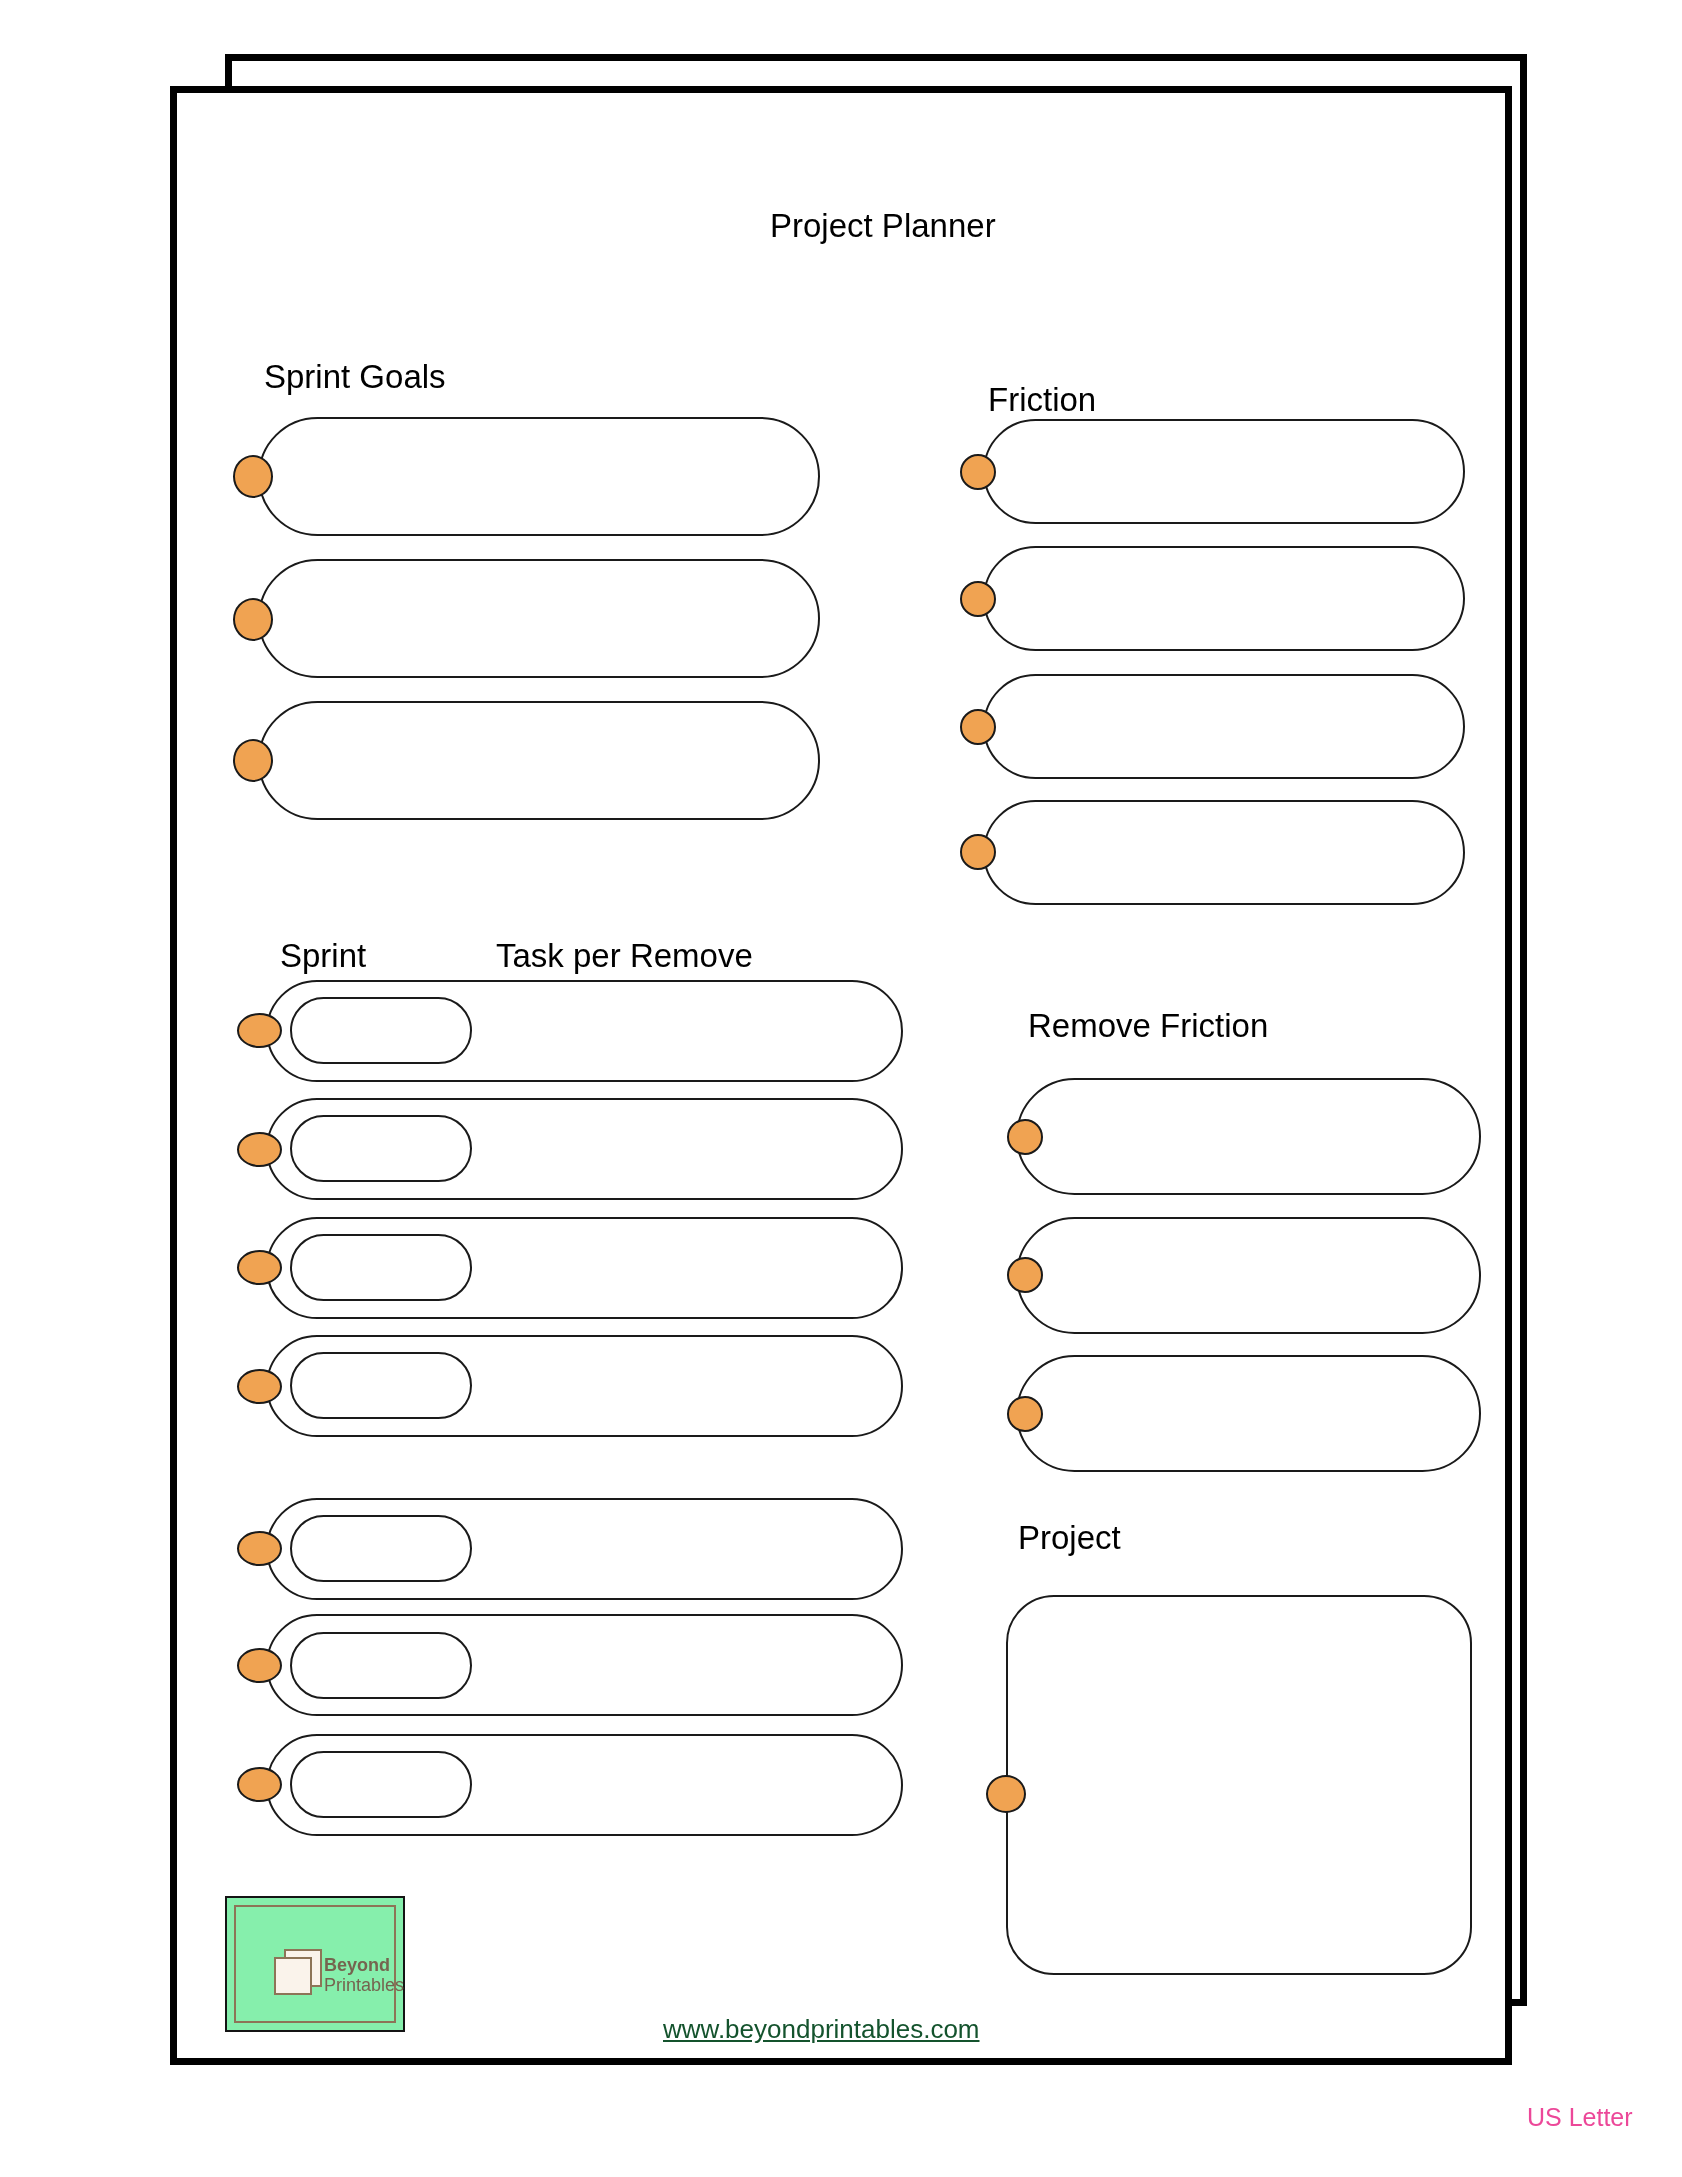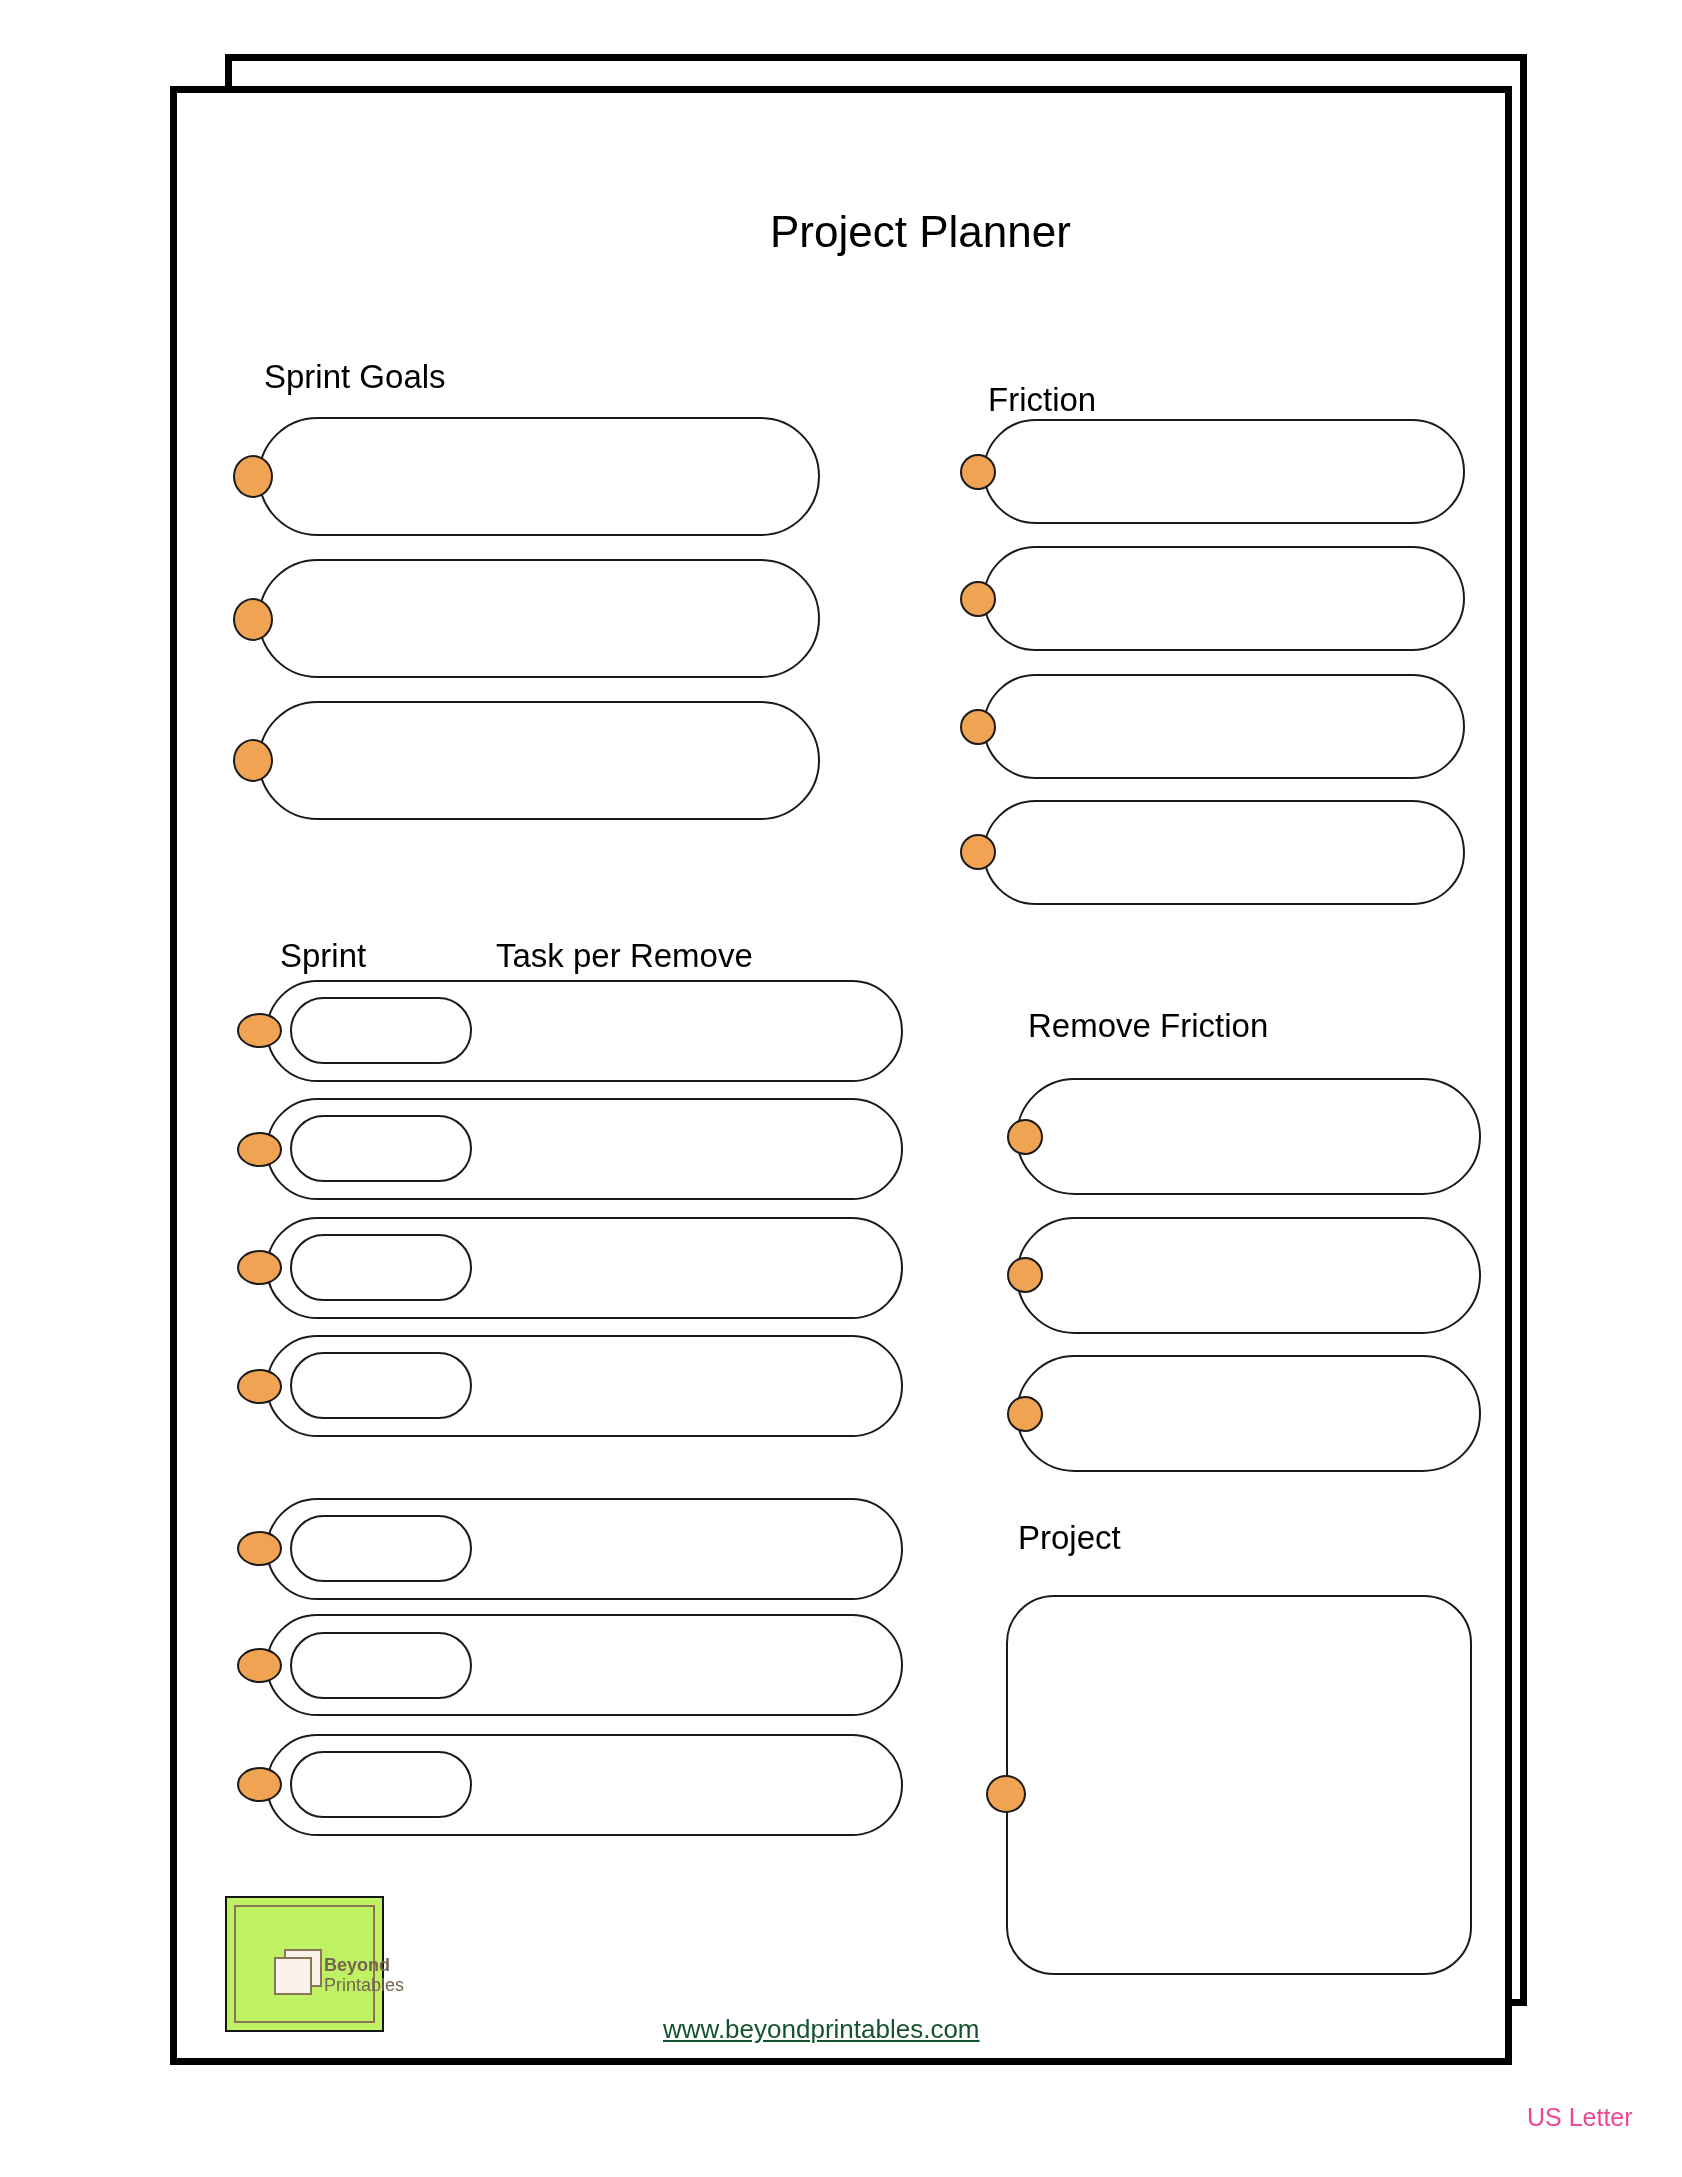--- a/index.html
+++ b/index.html
@@ -8,21 +8,21 @@
     background:#ffffff; overflow:hidden;
     font-family:"Liberation Sans", sans-serif;
     --accent:#F0A352; --line:#1a1a1a;
   }
   .sheet { position:absolute; box-sizing:border-box; border:7.8px solid #000; background:#fff; }
   .sheet.back  { left:225px; top:54px;  width:1302px; height:1952px; z-index:1; }
   .sheet.front { left:170px; top:86px; width:1342px; height:1979px; z-index:2; }
 
   .title {
     position:absolute; left:770px; top:207px; margin:0; z-index:3;
-    font-size:44px; font-weight:400; color:#000; white-space:nowrap;
+    font-size:33px; font-weight:400; color:#000; white-space:nowrap;
   }
   .hd {
     position:absolute; margin:0; z-index:3;
     font-size:33px; font-weight:400; color:#000; white-space:nowrap;
   }
 
   .pill {
     position:absolute; box-sizing:border-box; z-index:3;
     border:2.6px solid var(--line); background:#fff;
   }
@@ -45,22 +45,22 @@
   .dot.friction-dot { left:1007px; width:36px;  height:36px; }
 
   .debrief-box {
     position:absolute; left:1006px; top:1595px; width:466px; height:380px;
     box-sizing:border-box; border:2.6px solid var(--line); border-radius:48px;
     background:#fff; z-index:3;
   }
   .dot.debrief-dot { left:986px; top:1775px; width:40px; height:38px; }
 
   .logo {
-    position:absolute; left:225px; top:1896px; width:159px; height:136px;
-    box-sizing:border-box; border:2.6px solid #141414; background:#bef264; z-index:3;
+    position:absolute; left:225px; top:1896px; width:180px; height:136px;
+    box-sizing:border-box; border:2.6px solid #141414; background:#86efac; z-index:3;
   }
   .logo-inner { position:absolute; inset:7px; border:2.6px solid #8D7457; }
   .logo-sq {
     position:absolute; box-sizing:border-box; width:38px; height:38px;
     border:2.6px solid #8D7457;
   }
   .logo-sq.back-sq  { left:48px; top:42px; background:#FAF3EB; }
   .logo-sq.front-sq { left:38px; top:50px; background:#FAF3EB; }
   .logo-text {
     position:absolute; left:88px; top:48px; color:#75644F;

